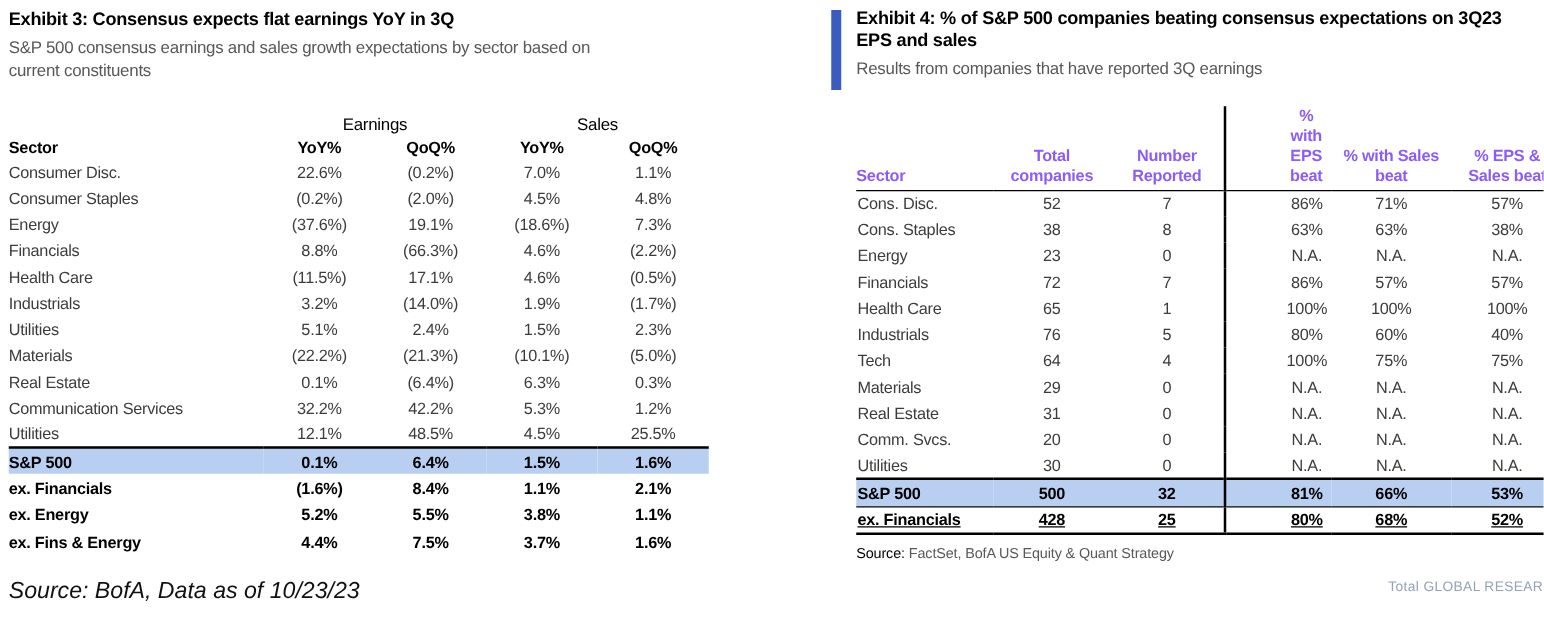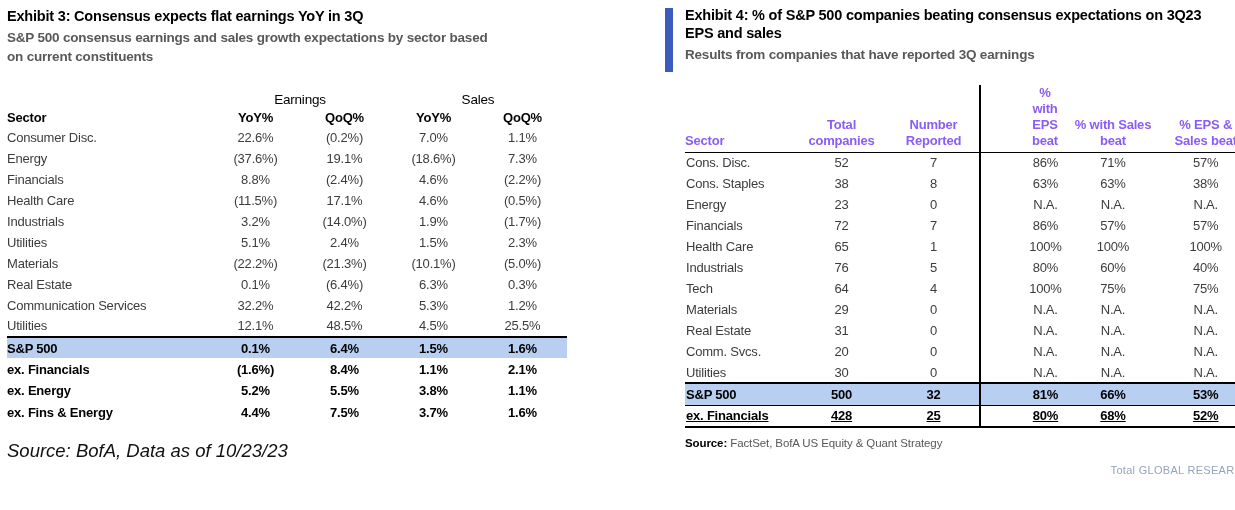--- a/index.html
+++ b/index.html
@@ -22,21 +22,20 @@
     color: #000000;
     letter-spacing: -0.2px;
     line-height: 1.25;
   }
   .ex-subtitle {
     margin-top: 4px;
     font-size: 13.5px;
     color: #585858;
     letter-spacing: -0.2px;
     line-height: 1.4;
-    font-weight: bold;
   }
   .panel-left .ex-subtitle { max-width: 500px; }
 
   table.t3 {
     border-collapse: collapse;
     margin-top: 24px;
     width: 560px;
     font-size: 13px;
     color: #3c3c3c;
     letter-spacing: -0.2px;
@@ -101,21 +100,21 @@
   table.t4 tr.highlight td { background: #b9cff1; border-top: 2px solid #000; }
   table.t4 tr.last td { border-top: 1px solid #000; border-bottom: 2.5px solid #000; text-decoration: underline; }
 
   .source-right {
     margin-left: 20px;
     margin-top: 9px;
     font-size: 11.5px;
     color: #585858;
     letter-spacing: -0.1px;
   }
-  .source-right .src-label { font-weight: bold; color: #000; margin-top: 44px; }
+  .source-right .src-label { font-weight: normal; color: #000; margin-top: 44px; }
 
   .branding {
     margin-left: 20px;
     margin-top: 15px;
     width: 566px;
     text-align: right;
     font-size: 11px;
     color: #94a3bd;
     letter-spacing: 0.3px;
   }
@@ -146,30 +145,37 @@
       </thead>
       <tbody id="t3-body">
           <tr class="">
             <td>Consumer Disc.</td>
             <td>22.6%</td>
             <td>(0.2%)</td>
             <td>7.0%</td>
             <td>1.1%</td>
           </tr>
           <tr class="">
+            <td>Consumer Staples</td>
+            <td>(0.2%)</td>
+            <td>(2.0%)</td>
+            <td>4.5%</td>
+            <td>4.8%</td>
+          </tr>
+          <tr class="">
             <td>Energy</td>
             <td>(37.6%)</td>
             <td>19.1%</td>
             <td>(18.6%)</td>
             <td>7.3%</td>
           </tr>
           <tr class="">
             <td>Financials</td>
             <td>8.8%</td>
-            <td>(2.4%)</td>
+            <td>(66.3%)</td>
             <td>4.6%</td>
             <td>(2.2%)</td>
           </tr>
           <tr class="">
             <td>Health Care</td>
             <td>(11.5%)</td>
             <td>17.1%</td>
             <td>4.6%</td>
             <td>(0.5%)</td>
           </tr>

